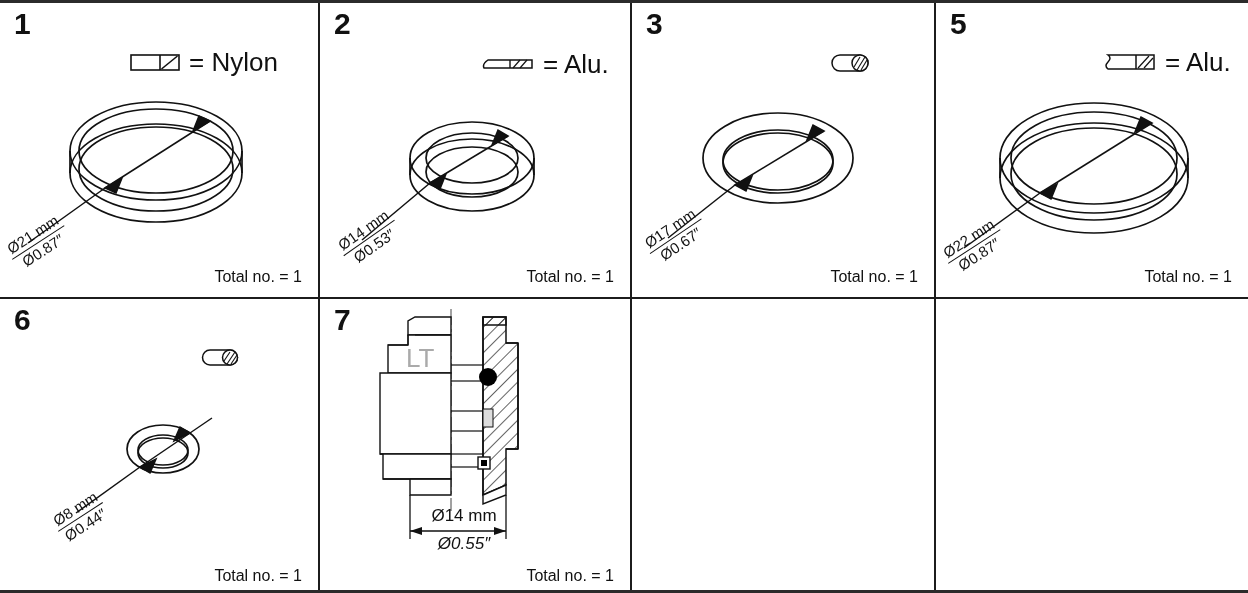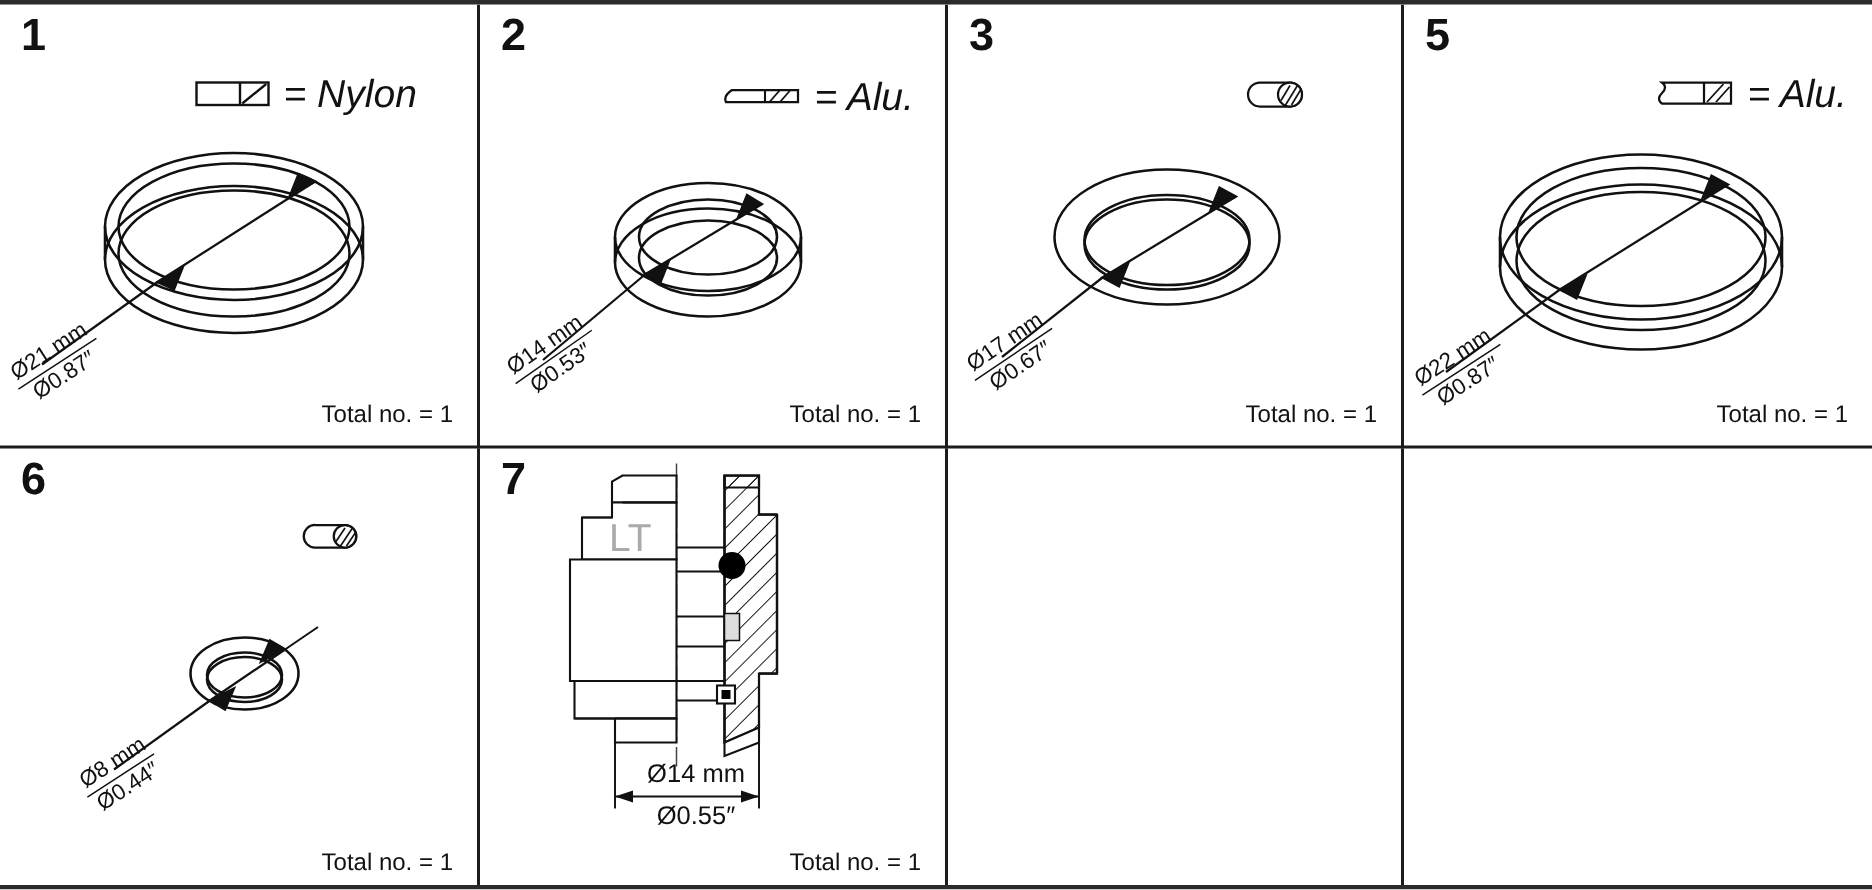--- a/index.html
+++ b/index.html
@@ -50,21 +50,20 @@
     letter-spacing: -0.5px;
     line-height: 1;
   }
 
   .legend {
     position: absolute;
     display: flex;
     align-items: center;
     gap: 9px;
     white-space: nowrap;
-    font-style: italic;
   }
   .legend-text {
     font-size: 26px;
     line-height: 1;
   }
 
   .total {
     position: absolute;
     right: 16px;
     bottom: 12px;
@@ -386,21 +385,21 @@
         </g>
         <g fill="#111">
           <polygon points="90,232 102,228 102,236"></polygon>
           <polygon points="186,232 174,228 174,236"></polygon>
         </g>
       </svg>
 
       <div class="dim-h" style="left:96px; top:208px; width:96px;">
         <span class="upper">Ø14 mm</span>
       </div>
-      <div class="dim-h" style="left:96px; top:236px; width:96px;">
+      <div class="dim-h" style="left:96px; top:236px; width:96px;font-style:italic;">
         <span class="lower">Ø0.55″</span>
       </div>
 
       <div class="total">Total no. = 1</div>
     </div>
 
     <div class="cell row-last">
       <div class="cell-number"></div>
       <div class="total"></div>
     </div>

